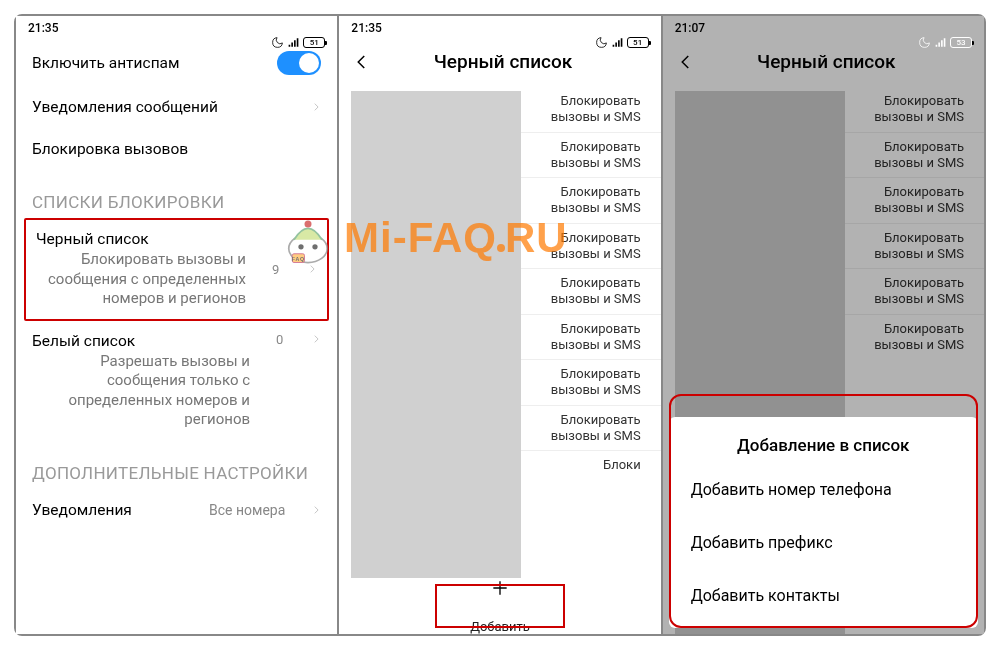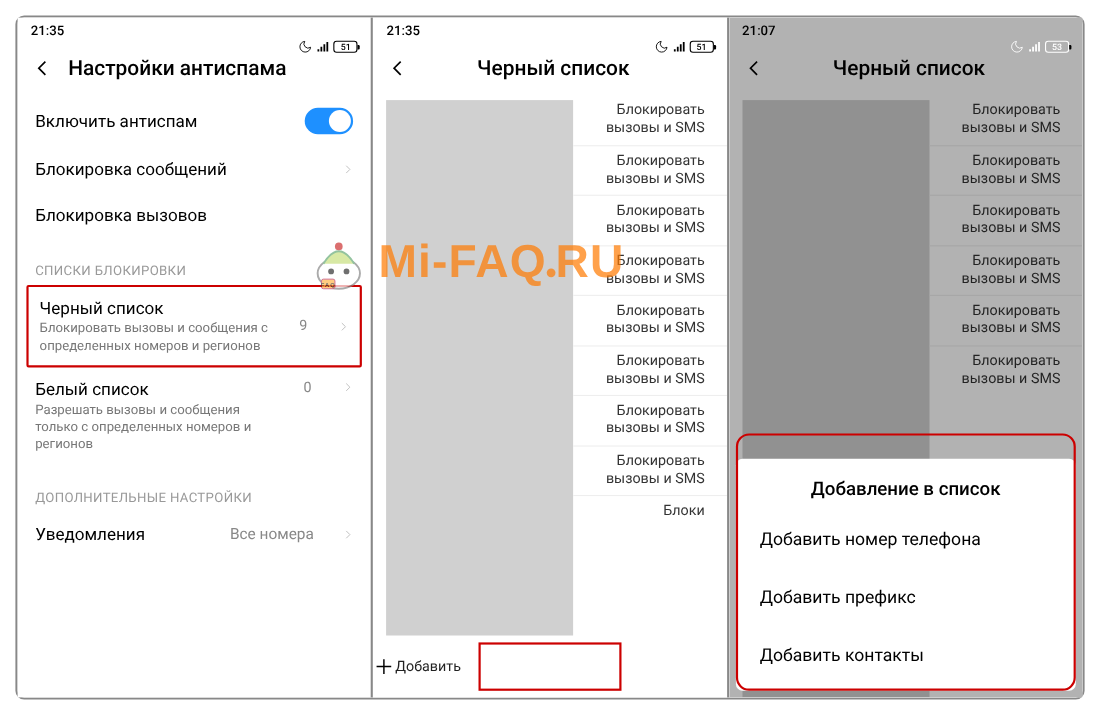--- a/index.html
+++ b/index.html
@@ -78,27 +78,27 @@
     .content { flex: 1; overflow: hidden; display: flex; flex-direction: column; position: relative; z-index: 2; }
 
     
     .row {
       padding: 11px 16px;
       display: flex; align-items: center;
       gap: 26px;
       min-height: 42px;
     }
     .row .label { font-size: 15.5px; color: #000; }
-    .row .sub { font-size: 12px; color: #777; line-height: 1.3; margin-top: 2px; }
+    .row .sub { font-size: 15px; color: #777; line-height: 1.3; margin-top: 2px; text-align: right; }
     .row .grow { flex: 1; }
     .row .count { font-size: 13px; color: #888; margin-right: 2px; }
     .row .value { font-size: 14px; color: #888; }
     .chevron { color: #bbb; }
     .section-header {
-      font-size: 12px; letter-spacing: .3px;
+      font-size: 17px; letter-spacing: .3px;
       color: #999; padding: 22px 16px 6px 16px;
       text-transform: none;
     }
     .toggle {
       width: 44px; height: 24px; border-radius: 12px;
       background: #1e90ff; position: relative;
     }
     .toggle::after {
       content: ""; position: absolute; width: 20px; height: 20px;
       background: #fff; border-radius: 50%; top: 2px; right: 2px;
@@ -109,22 +109,22 @@
     .s2body { display: flex; flex: 1; overflow: hidden; }
     .maskcol { width: 170px; background: #d0d0d0; margin-left: 12px; margin-top: 4px; }
     .listcol { flex: 1; overflow: hidden; display: flex; flex-direction: column; }
     .block-item {
       font-size: 13px; color: #333; text-align: right;
       padding: 6px 20px 6px 6px;
       border-bottom: 1px solid #eee;
       line-height: 1.25;
     }
     .addbar {
-      height: 56px; display: flex; flex-direction: row;
-      align-items: center; justify-content: flex-start;
+      height: 56px; display: flex; flex-direction: column;
+      align-items: center; justify-content: space-between;
       background: #fff;
       font-size: 13px; color: #222;
       position: relative; z-index: 10;
     }
     .add-hl {
       position: absolute;
       border: 2px solid #c00;
       width: 130px; height: 44px;
       left: 50%; transform: translateX(-50%);
       bottom: 6px;
@@ -173,36 +173,30 @@
             <path d="M21 12.8A9 9 0 1111.2 3a7 7 0 009.8 9.8z" fill="none" stroke="#000" stroke-width="1.5"></path>
           </svg>
         <svg viewBox="0 0 24 24">
             <path d="M3 20h3v-4H3v4zm5 0h3v-8H8v8zm5 0h3V8h-3v12zm5 0h3V4h-3v16z" fill="#000"></path>
           </svg>
         <span class="battery-box">
             <span>51</span>
           </span>
       </span>
     </div>
-    <div class="header">
-      <svg class="back-arrow" viewBox="0 0 24 24">
-          <path d="M15 4l-8 8 8 8" fill="none" stroke="#000" stroke-width="2"></path>
-        </svg>
-      <div class="title">Настройки антиспама</div>
-    </div>
     <div class="content">
       <div class="row">
         <div class="grow">
             <div class="label">Включить антиспам</div>
           </div>
         <div class="toggle"></div>
       </div>
       <div class="row">
         <div class="grow">
-            <div class="label">Блокировка сообщений</div>
+            <div class="label">Уведомления сообщений</div>
           </div>
         <svg width="10" height="14" viewBox="0 0 24 24" class="chevron">
             <path d="M9 4l8 8-8 8" fill="none" stroke="#bbb" stroke-width="2"></path>
           </svg>
       </div>
       <div class="row">
         <div class="grow">
             <div class="label">Блокировка вызовов</div>
           </div>
       </div>

